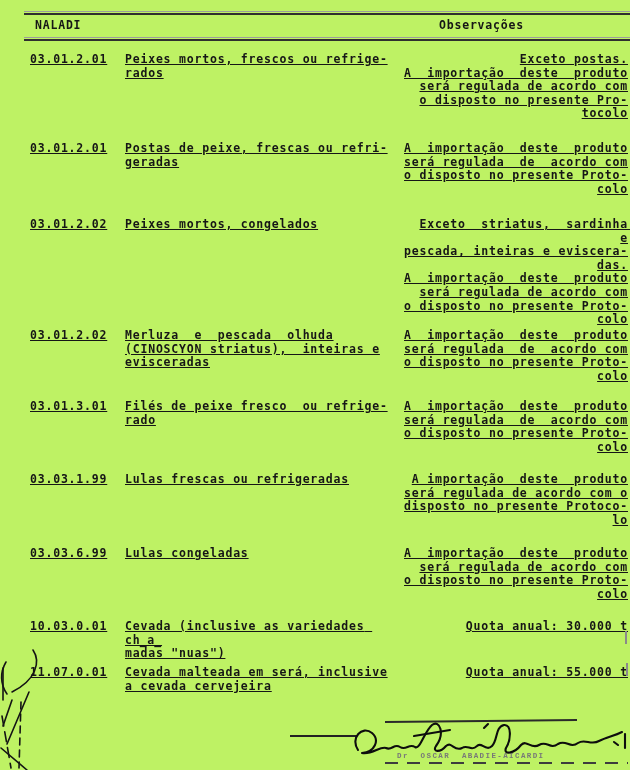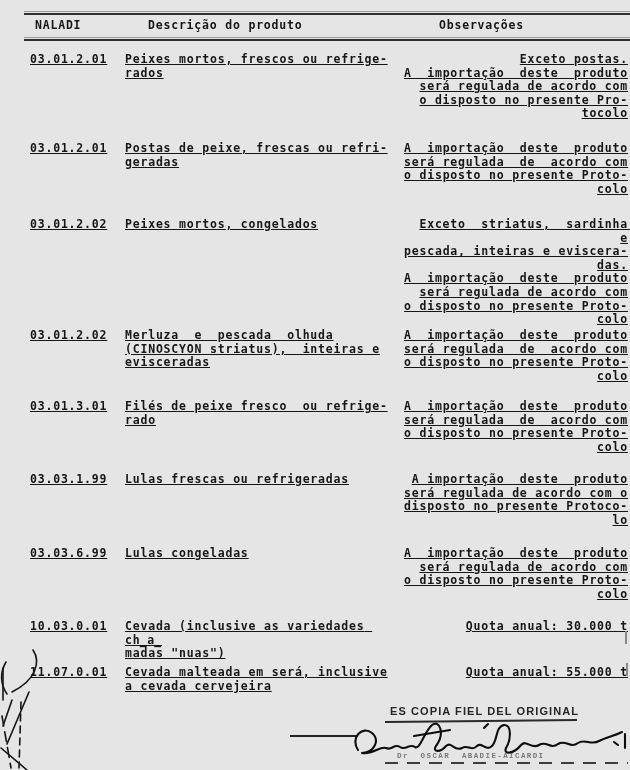--- a/index.html
+++ b/index.html
@@ -1,19 +1,19 @@
 <!DOCTYPE html>
 <html><head>
 <meta charset="utf-8">
 <style>
   html,body{margin:0;padding:0;}
   .page{
     position:relative;
     width:630px;height:770px;
-    background:#e5e5e5;
+    background:#bef264;
     overflow:hidden;
     font-family:"DejaVu Sans Mono",monospace;
     font-weight:700;
     color:#161616;
     font-size:11.5px;
     letter-spacing:0.8px;
     line-height:13.6px;
   }
   .rule{
     position:absolute;left:24px;right:0;height:4px;
@@ -64,21 +64,20 @@
   .tick2{left:626px;top:663px;height:13px;}
 </style>
 </head>
 <body>
 
 <div class="page">
 
   <div class="rule top"></div>
 
   <div class="hdr c1">NALADI</div>
-  <div class="hdr c2">Descrição do produto</div>
   <div class="hdr c3">Observações</div>
 
   <div class="rule under-header"></div>
 
   <div class="row" style="top:53px">
     <div class="cell c-code">03.01.2.01</div>
     <div class="cell c-desc">Peixes mortos, frescos ou refrige-
 rados</div>
     <div class="cell c-obs">Exceto postas.
 A  importação  deste  produto
@@ -155,21 +154,20 @@
     <div class="cell c-obs">Quota anual: 30.000 t</div>
   </div>
 
   <div class="row" style="top:666px">
     <div class="cell c-code">11.07.0.01</div>
     <div class="cell c-desc">Cevada malteada em será, inclusive
 a cevada cervejeira</div>
     <div class="cell c-obs">Quota anual: 55.000 t</div>
   </div>
 
-  <div class="cert">ES COPIA FIEL DEL ORIGINAL</div>
   <div class="cert-underline"></div>
   <div class="short-line"></div>
 
   <div class="sig-wrap">
     <span class="sr-only">Oscar Abadie Aicardi</span>
     <svg width="302" height="52" viewBox="0 0 302 52">
       <g fill="none" stroke="#0d0d0d" stroke-width="2.1" stroke-linecap="round" stroke-linejoin="round">
         <path d="M30 38 C 22 26, 34 13, 44 21 C 52 28, 47 40, 34 41 C 44 43, 52 34, 58 36 C 64 39, 66 31, 72 35 C 78 39, 81 31, 87 35 C 92 38, 96 20, 104 13 C 112 7, 117 22, 108 34 C 104 40, 112 41, 118 34 C 124 29, 126 40, 134 36 C 140 32, 143 40, 149 34 C 153 29, 158 40, 164 34 C 170 28, 167 15, 176 13 C 184 12, 183 28, 178 36 C 175 43, 186 42, 193 33 C 199 27, 203 38, 211 33 C 219 28, 222 38, 230 32 C 238 27, 242 37, 250 31 C 257 26, 263 34, 271 29 C 279 25, 286 24, 294 20"></path>
         <path d="M86 24 L 122 18"></path>
         <path d="M156 16 L 160 12"></path>

